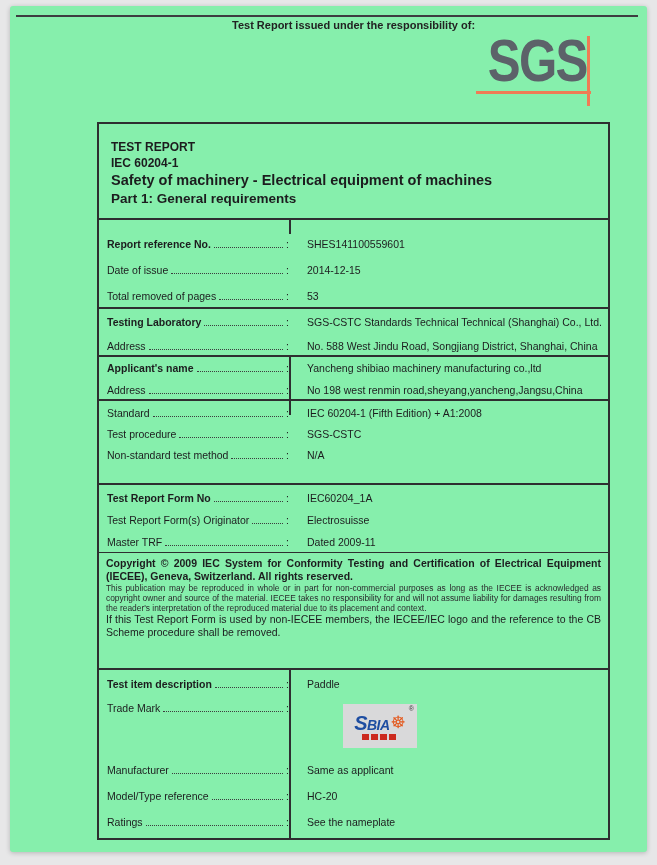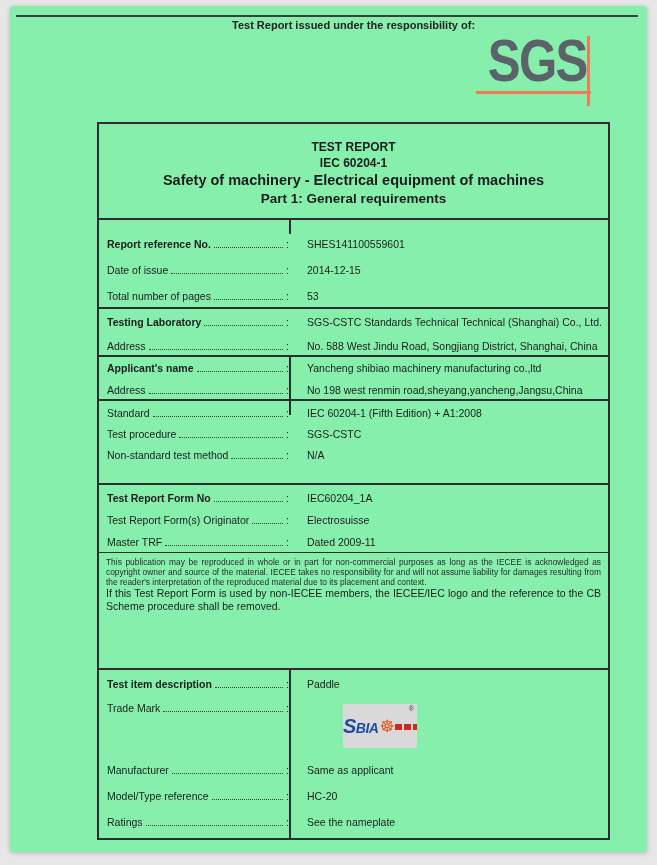--- a/index.html
+++ b/index.html
@@ -37,21 +37,21 @@
   
   .report-table{
     position:absolute;left:87px;top:116px;width:513px;height:718px;
     border:2px solid #2e2e30;
     box-sizing:border-box;
     display:flex;flex-direction:column;
     font-size:10.5px;
   }
   .sec{box-sizing:border-box;border-bottom:2px solid #2e2e30;position:relative;}
   .sec:last-child{border-bottom:none;flex:1;}
-  .sec-title{height:96px;text-align:center;padding-top:15px;}
+  .sec-title{height:96px;padding-top:15px;padding-left:12px;}
   .sec-a{height:89px;padding-top:13px;}
   .sec-b{height:48px;padding-top:2px;}
   .sec-c{height:44px;}
   .sec-d{height:84px;padding-top:1px;}
   .sec-e{height:68px;padding-top:2px;border-bottom-width:1px;}
   .sec-f{height:117px;padding:4px 7px 0 7px;}
   .sec-g{padding-top:3px;}
 
   .t1{font-size:12px;font-weight:bold;line-height:16px;}
   .t2{font-size:12px;font-weight:bold;line-height:16px;}
@@ -73,21 +73,21 @@
   .vdiv{position:absolute;left:190px;top:0;bottom:0;width:1.5px;background:#2e2e30;}
   .vtick{position:absolute;left:190px;top:0;height:14px;width:1.5px;background:#2e2e30;}
 
   .cp-bold{margin:0;font-size:10.5px;font-weight:bold;text-align:justify;line-height:13px;}
   .cp-fine{margin:0;font-size:8.4px;text-align:justify;line-height:10px;color:#2a2a2c;}
   .cp-norm{margin:0;font-size:10.5px;text-align:justify;line-height:13px;}
 
   .tm-row-outer{height:62px;gap:36px;}
   .tm-logo{
     position:relative;width:74px;height:44px;background:#d9d9da;
-    margin-top:2px;display:flex;flex-direction:row;align-items:center;justify-content:center;
+    margin-top:2px;display:flex;flex-direction:column;align-items:center;justify-content:center;
   }
   .tm-reg{position:absolute;top:1px;right:3px;font-size:7px;color:#3a3a3c;}
   .tm-brandline{display:flex;align-items:center;line-height:1;}
   .tm-brand{
     font-weight:bold;font-style:italic;color:#1d4da1;font-size:14px;letter-spacing:-.5px;
   }
   .tm-brand::first-letter{font-size:20px;}
   .tm-wheel{color:#e4581c;font-size:17px;margin-left:1px;line-height:1;}
   .tm-subtext{
     width:36px;height:6px;margin-top:1px;
@@ -130,21 +130,21 @@
       <div class="row h26">
         <div class="lcell">
             <span class="lbl">Date of issue</span>
             <span class="dots"></span>
             <span class="colon">:</span>
           </div>
         <div class="vcell">2014-12-15</div>
       </div>
       <div class="row h26">
         <div class="lcell">
-            <span class="lbl">Total number of pages</span>
+            <span class="lbl">Total removed of pages</span>
             <span class="dots"></span>
             <span class="colon">:</span>
           </div>
         <div class="vcell">53</div>
       </div>
     </div>
 
     <div class="sec sec-b">
       <div class="row h24">
         <div class="lcell">
@@ -233,20 +233,21 @@
         <div class="lcell">
             <span class="lbl">Master TRF</span>
             <span class="dots"></span>
             <span class="colon">:</span>
           </div>
         <div class="vcell">Dated 2009-11</div>
       </div>
     </div>
 
     <div class="sec sec-f">
+      <p class="cp-bold">Copyright © 2009 IEC System for Conformity Testing and Certification of Electrical Equipment (IECEE), Geneva, Switzerland. All rights reserved.</p>
       <p class="cp-fine">This publication may be reproduced in whole or in part for non-commercial purposes as long as the IECEE is acknowledged as copyright owner and source of the material. IECEE takes no responsibility for and will not assume liability for damages resulting from the reader's interpretation of the reproduced material due to its placement and context.</p>
       <p class="cp-norm">If this Test Report Form is used by non-IECEE members, the IECEE/IEC logo and the reference to the CB Scheme procedure shall be removed.</p>
     </div>
 
     <div class="sec sec-g">
       <div class="vdiv"></div>
       <div class="row h24">
         <div class="lcell">
             <span class="lbl b">Test item description</span>
             <span class="dots"></span>

